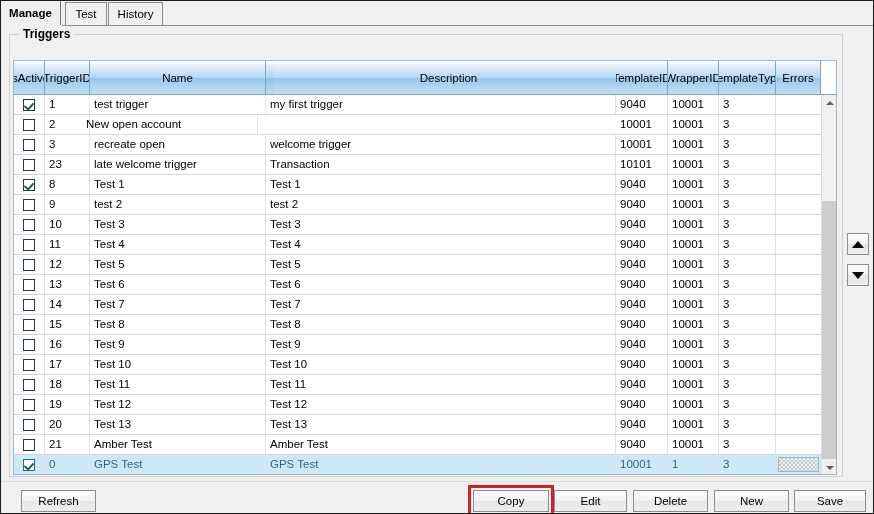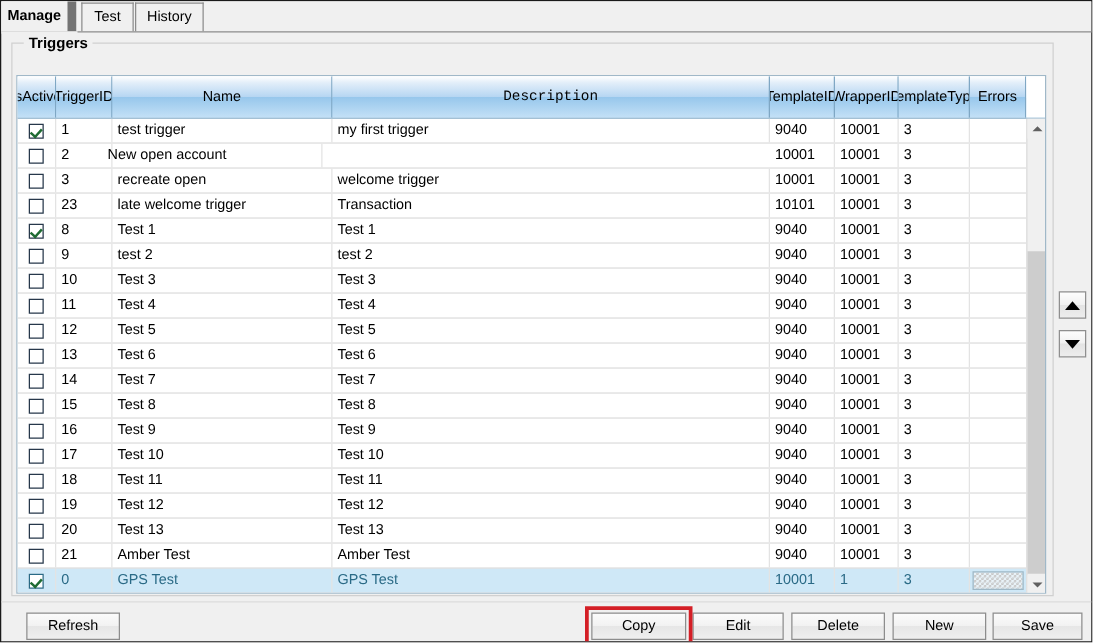--- a/index.html
+++ b/index.html
@@ -34,21 +34,21 @@
     font-size: 11.5px;
     color: #000;
     text-align: center;
     line-height: 22px;
     white-space: nowrap;
   }
   .tab.active {
     font-weight: bold;
     border-left: none;
     border-top: none;
-    border-right: 7px solid #737373;
+    border-right: 1px solid #737373;
     background: #f0f0f0;
     top: 0px; height: 25px;
     line-height: 24px;
   }
   #tab-manage { left: 0px; width: 60px; }
   #tab-test   { left: 64px; width: 42px; }
   #tab-history{ left: 107px; width: 55px; }
   #tabline {
     position: absolute; left: 0; top: 24px;
     width: 874px; height: 1px; background: #8c8c8c;
@@ -253,21 +253,21 @@
           <span>Is</span>
           <span>Active</span>
         </div>
         <div class="hcell" style="left: 31px; width: 45px;">
           <span>Trigger</span>
           <span>ID</span>
         </div>
         <div class="hcell" style="left: 76px; width: 176px;">
           <span>Name</span>
         </div>
-        <div class="hcell" style="left: 252px; width: 350px; font-family: Liberation Mono, monospace;">
+        <div class="hcell" style="left: 260px; width: 350px;">
           <span>Description</span>
         </div>
         <div class="hcell" style="left: 602px; width: 52px;">
           <span>Template</span>
           <span>ID</span>
         </div>
         <div class="hcell" style="left: 654px; width: 51px;">
           <span>Wrapper</span>
           <span>ID</span>
         </div>

